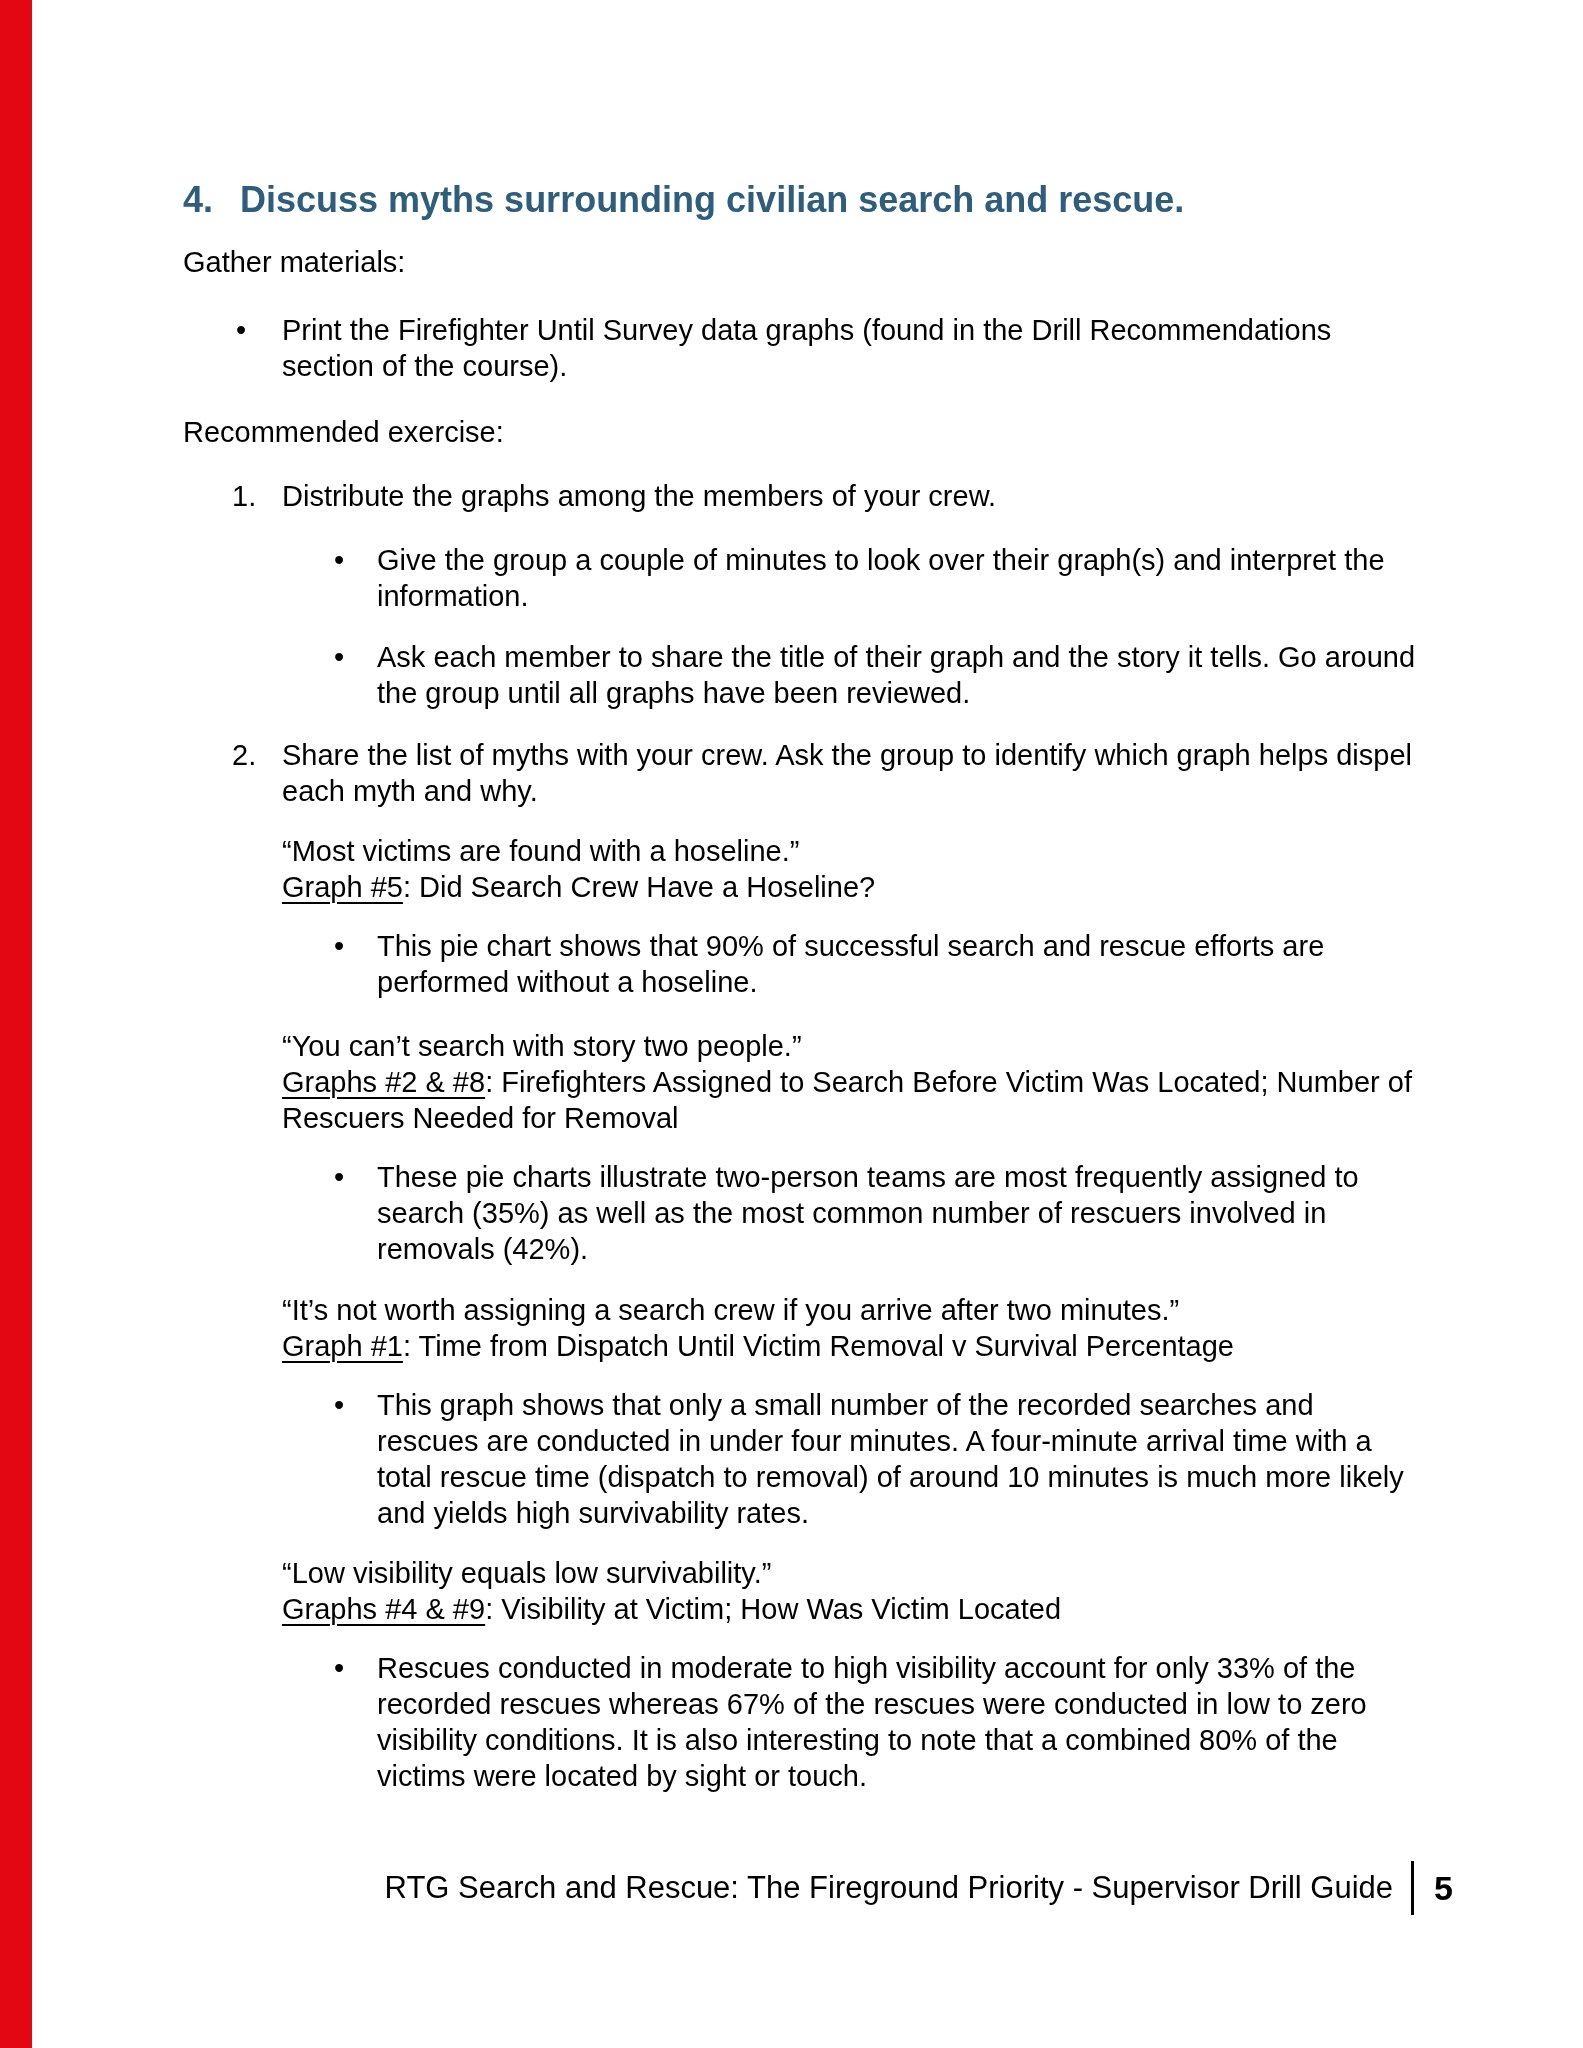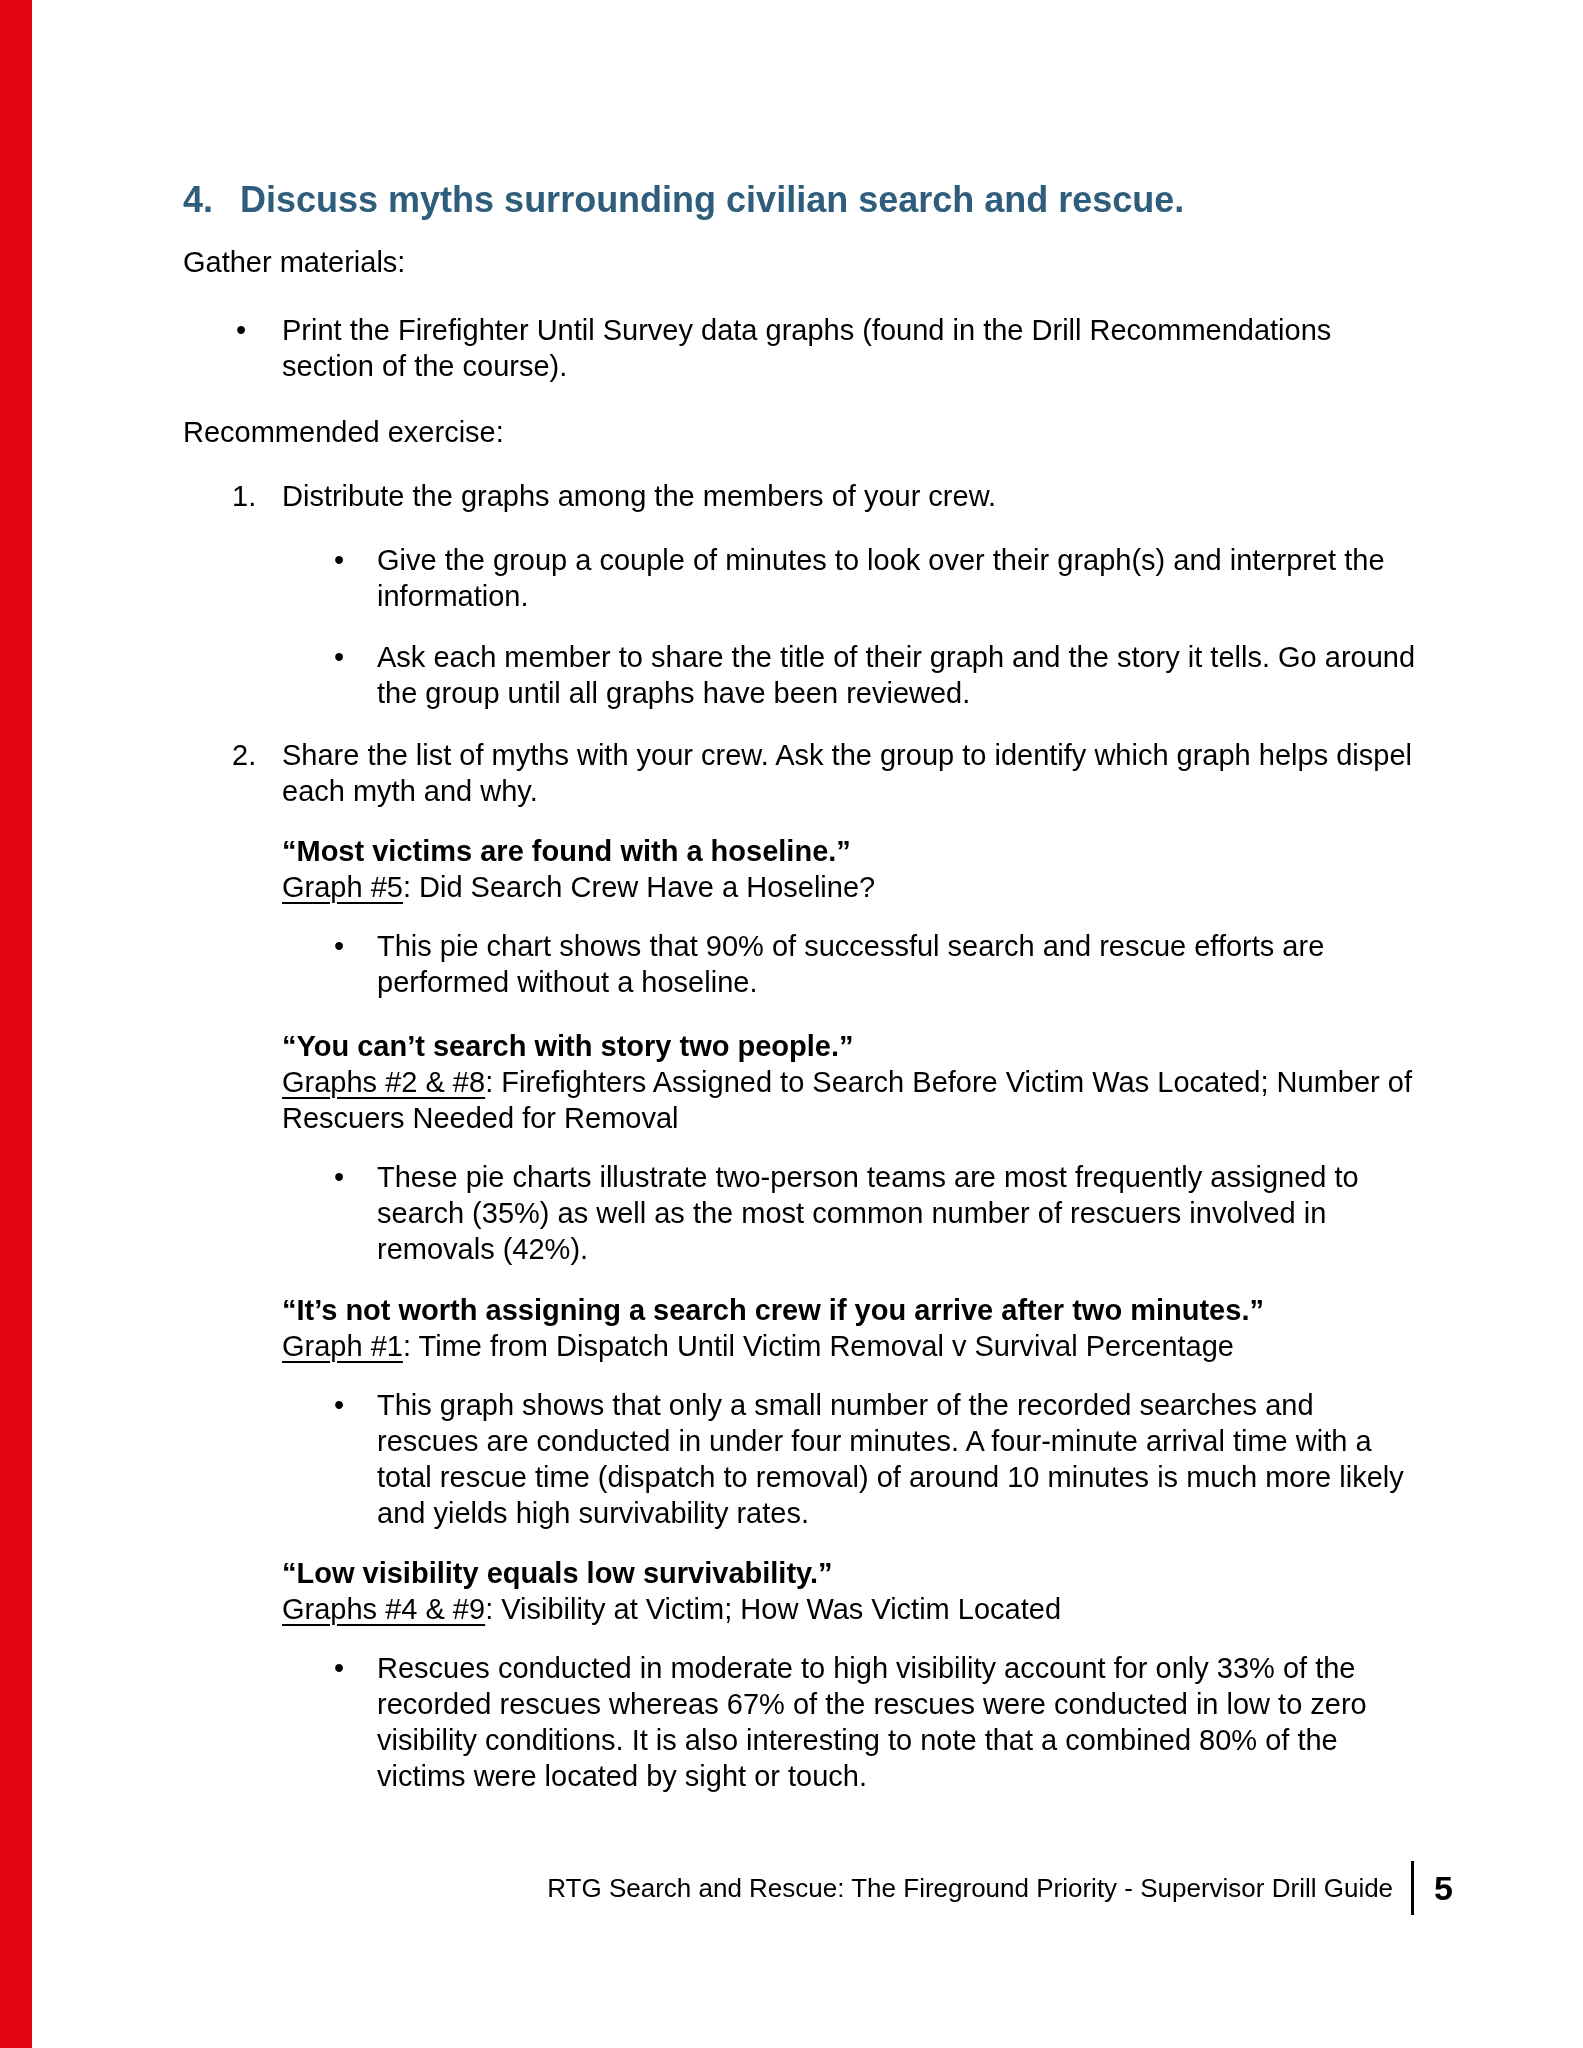--- a/index.html
+++ b/index.html
@@ -44,21 +44,21 @@
   .num  { flex: 0 0 50px; }
   .dot1 { flex: 0 0 46px; font-size: 29px; }
   .dot2 { flex: 0 0 43px; font-size: 29px; }
   .itext { flex: 1 1 auto; }
 
   .indent-step   { margin-left: 49px; }
   .indent-myth   { margin-left: 99px; }
   .indent-bullet1{ margin-left: 53px; }
   .indent-bullet2{ margin-left: 151px; }
 
-  .myth-claim { font-weight: bold; margin: 0; }
+  .myth-claim { font-weight: normal; margin: 0; }
   .myth-graph { margin: 0; }
   .graph-ref {
     text-decoration: underline;
     text-decoration-thickness: 2px;
     text-underline-offset: 5px;
   }
 
   
   .m-gather   { margin-top: 22px; }
   .m-bullet1  { margin-top: 32px; }
@@ -79,21 +79,21 @@
   .footer {
     position: absolute;
     left: 0; right: 0;
     top: 1860px;
     height: 56px;
     display: flex;
     justify-content: flex-end;
     align-items: center;
     padding-right: 130px;
   }
-  .f-title { font-size: 26px; line-height: 36px; }
+  .f-title { font-size: 31px; line-height: 36px; }
   .f-rule  {
     width: 3px; height: 54px;
     background: #000000;
     margin-left: 18px; margin-right: 20px;
   }
   .f-num { font-size: 34px; font-weight: bold; }
 </style>
 </head>
 <body>
 

